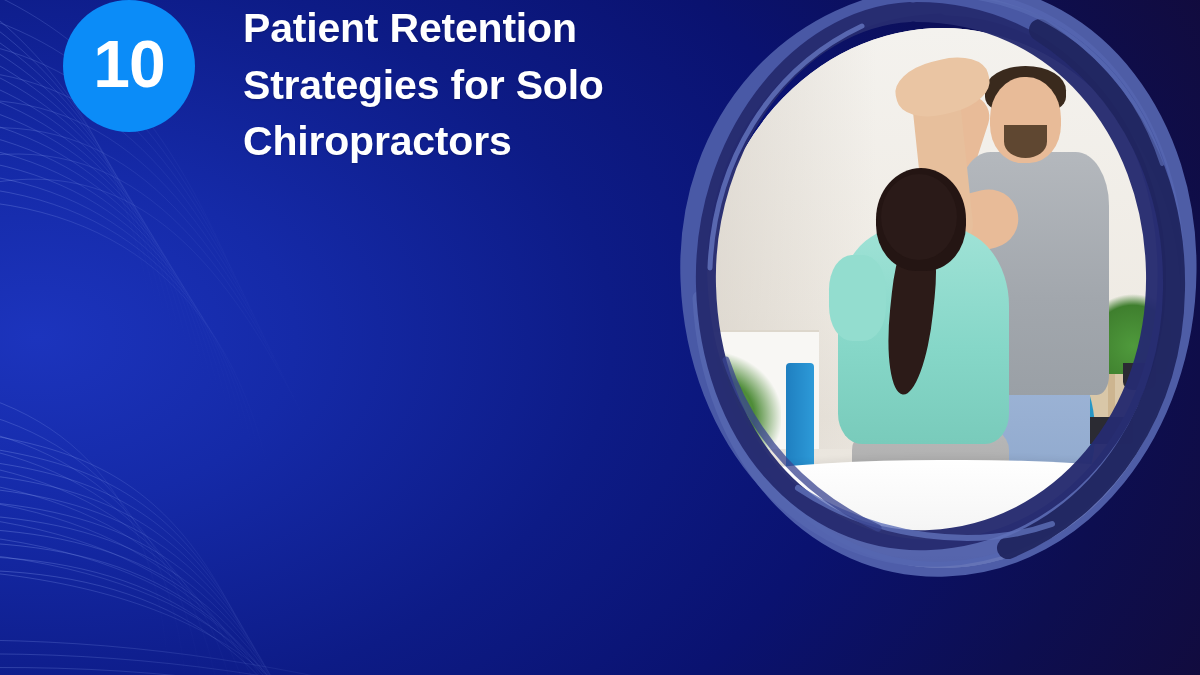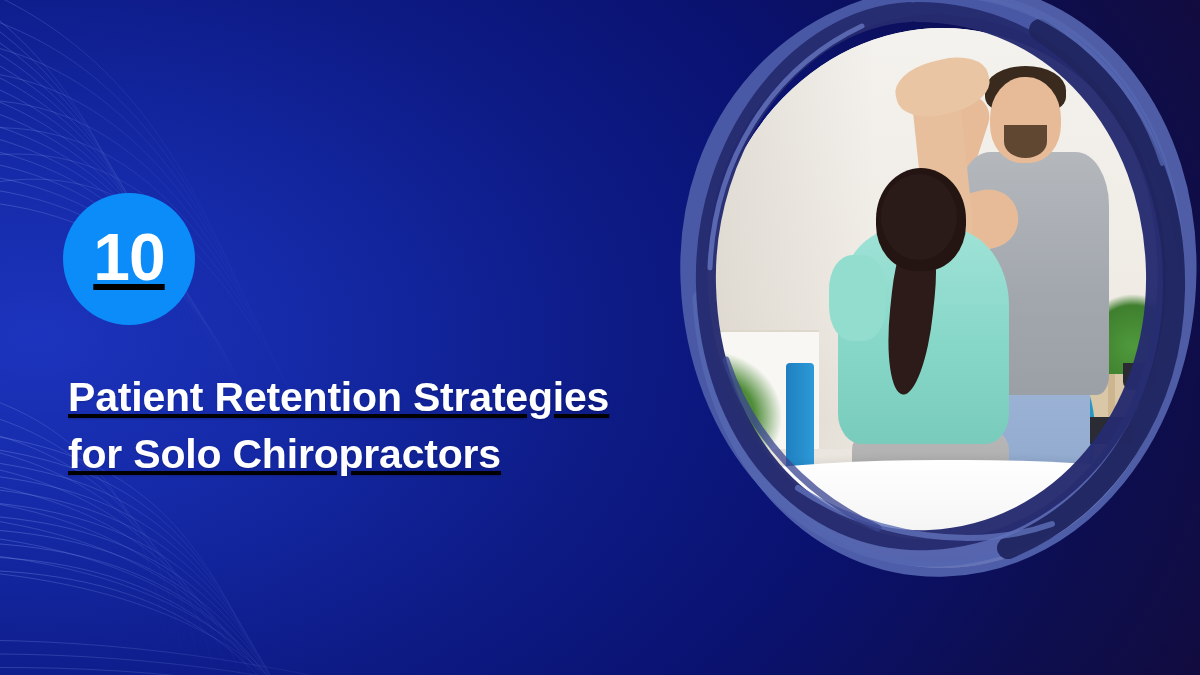--- a/index.html
+++ b/index.html
@@ -22,24 +22,23 @@
     position:absolute; inset:0;
     pointer-events:none;
   }
   .wave-layer svg { display:block; width:100%; height:100%; }
 
   
   .content {
     position:absolute;
     left:68px; top:0;
     width:600px; height:100%;
-    display:flex; flex-direction:column;
+    display:flex; flex-direction:row;
     justify-content:center;
     z-index:5;
-    text-decoration:underline;
   }
   .badge {
     width:132px; height:132px;
     border-radius:50%;
     background:#0b8cf8;
     display:flex; align-items:center; justify-content:center;
     margin-left:-5px;
     margin-bottom:44px;
     flex:0 0 auto;
   }
@@ -54,20 +53,21 @@
   }
   .headline {
     color:#ffffff;
     font-size:41px;
     font-weight:700;
     line-height:1.38;
     letter-spacing:-0.2px;
     max-width:575px;
     font-family:"Liberation Sans", sans-serif;
     text-shadow:0 1px 2px rgba(0,0,0,0.18);
+    margin-left:48px;
   }
 
   
   .photo-wrap {
     position:absolute;
     left:648px; top:-32px;
     width:560px; height:620px;
     z-index:4;
   }
   .photo-wrap svg { display:block; width:100%; height:100%; }

